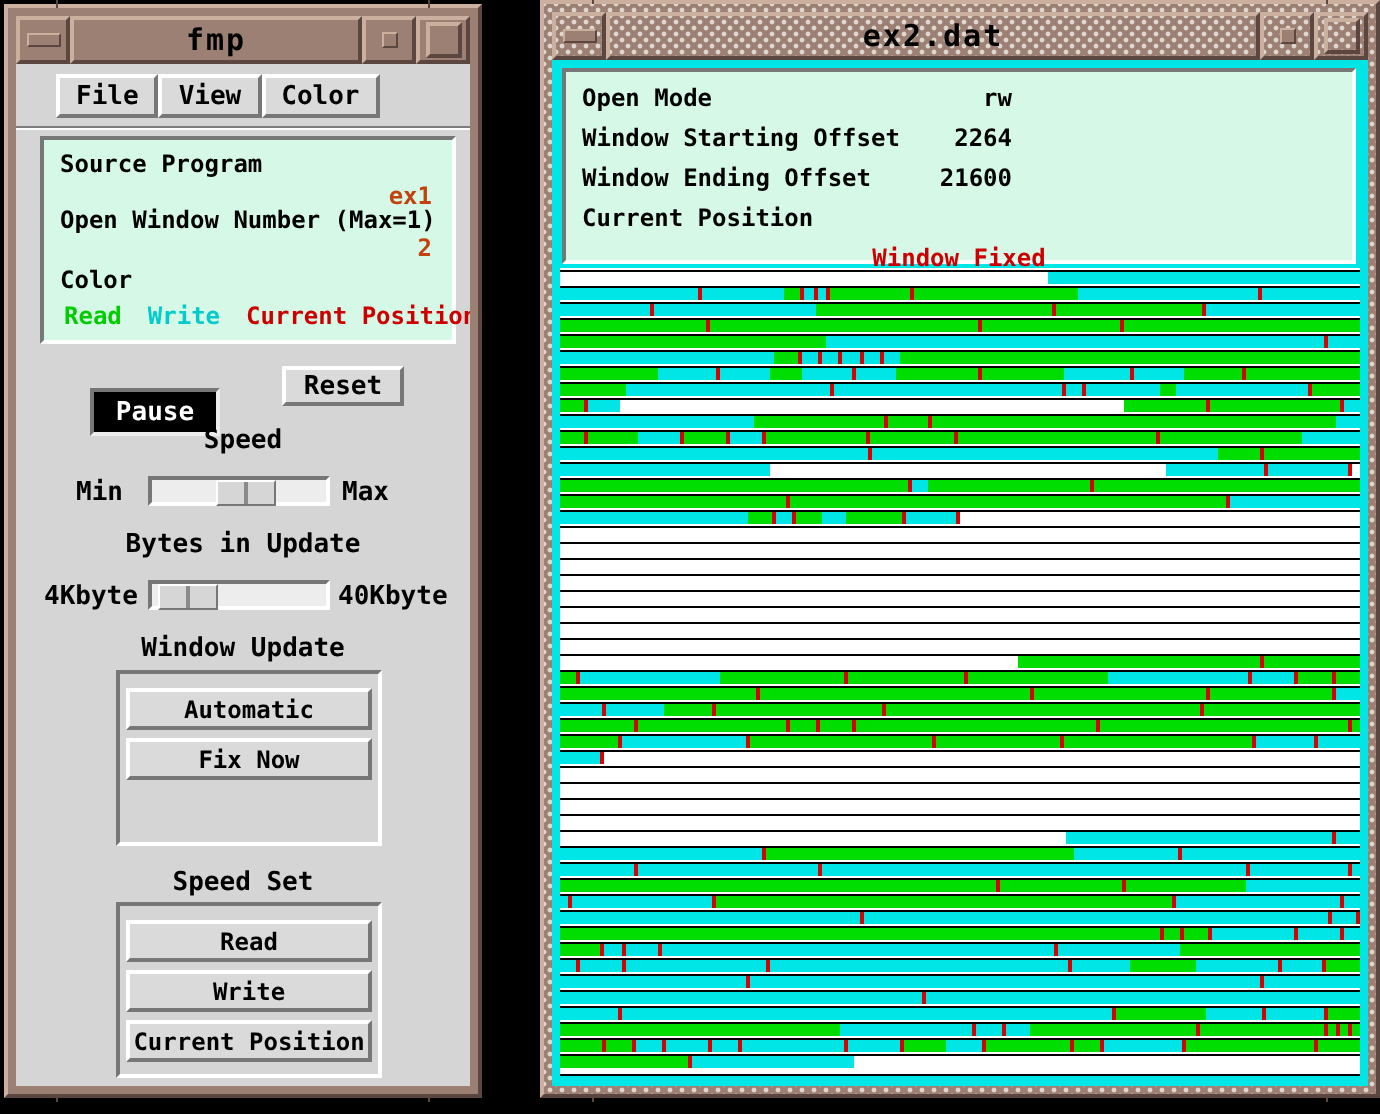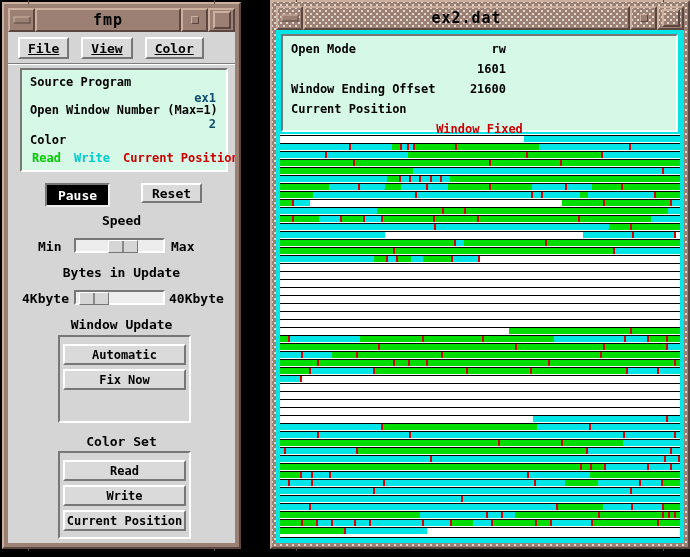--- a/index.html
+++ b/index.html
@@ -23,32 +23,32 @@
   .sqsm{position:absolute;left:50%;top:50%;transform:translate(-50%,-50%);width:6px;height:6px;
         background:#9d8074;border:1px solid;border-color:#cbaf9f #5b473f #5b473f #cbaf9f;}
   .sqlg{position:absolute;left:50%;top:50%;transform:translate(-50%,-50%);width:14px;height:14px;
         border:2px solid;border-color:#cbaf9f #5b473f #5b473f #cbaf9f;}
   .notch{position:absolute;background:#5b473f;}
   .content{flex:1;position:relative;overflow:hidden;}
   #fmp .content{background:#d5d5d5;}
   #ex2 .content{background:#00e6e6;}
   .raised{background:#dadada;border:2px solid;border-color:#fff #777 #777 #fff;box-sizing:border-box;}
   .sunken{border:2px solid;border-color:#777 #fff #fff #777;box-sizing:border-box;}
-  .mbar{position:absolute;left:10px;top:5px;display:flex;gap:12px;text-decoration:underline;}
+  .mbar{position:absolute;left:20px;top:5px;display:flex;gap:0;}
   .mbtn{height:22px;padding:1px 8px;font-size:13px;display:flex;align-items:center;cursor:default;}
   .mensep{position:absolute;left:0;top:31px;width:100%;height:2px;
           border-top:1px solid #7d7d7d;border-bottom:1px solid #fff;box-sizing:border-box;}
   .mint{background:#d6f8e6;}
   .panel{position:absolute;left:12px;top:36px;width:208px;height:104px;font-size:12px;}
   .plabel{position:absolute;color:#000;white-space:nowrap;}
-  .pvalue{position:absolute;right:10px;color:#0c4a6e;}
+  .pvalue{position:absolute;right:10px;color:#c2410c;}
   .legend{position:absolute;left:10px;top:81px;display:flex;gap:13px;white-space:nowrap;}
   .btn{position:absolute;display:flex;align-items:center;justify-content:center;
        font-size:13px;color:#000;cursor:default;}
-  .pressed{background:#000;color:#fff;border:2px solid;border-color:#777 #eee #eee #777;}
+  .pressed{background:#000;color:#fff;border:2px solid;border-color:#777 #eee #eee #777;margin-top:11px;}
   .clabel{position:absolute;left:0;width:100%;text-align:center;font-size:13px;color:#000;}
   .slbl{position:absolute;font-size:13px;color:#000;}
   .trough{position:absolute;width:91px;height:15px;background:#ededed;}
   .thumb{position:absolute;top:0;width:28px;height:11px;border:1px solid;
          border-color:#fff #777 #777 #fff;
          background:linear-gradient(to right,#d6d6d6 46%,#8a8a8a 46%,#8a8a8a 54%,#d6d6d6 54%);}
   .bgroup{position:absolute;left:50px;width:133px;height:88px;padding:3px 3px 0 3px;}
   .btn2{width:123px;height:21px;margin:4px auto 0 auto;display:flex;align-items:center;
         justify-content:center;font-size:12px;color:#000;cursor:default;}
   .irow{position:absolute;left:8px;width:390px;height:18px;font-size:12px;color:#000;}
@@ -117,21 +117,21 @@
         <div class="thumb" id="bytes-thumb" style="left: 3%;"></div>
       </div>
       <div class="slbl" style="left:161px;top:259px;">40Kbyte</div>
 
       <div class="clabel" style="top:285px;">Window Update</div>
       <div class="bgroup sunken" style="top:303px;" id="wu-group">
           <div class="btn2 raised">Automatic</div>
           <div class="btn2 raised">Fix Now</div>
         </div>
 
-      <div class="clabel" style="top:402px;">Color Set</div>
+      <div class="clabel" style="top:402px;">Speed Set</div>
       <div class="bgroup sunken" style="top:419px;" id="cs-group">
           <div class="btn2 raised">Read</div>
           <div class="btn2 raised">Write</div>
           <div class="btn2 raised">Current Position</div>
         </div>
     </div>
   </div>
 </div>
 
 <div id="ex2" class="win" style="left:270px;top:0px;width:420px;height:549px;">
@@ -149,21 +149,21 @@
         <div class="sqsm"></div>
       </div>
       <div class="tpc tbtn stip">
         <div class="sqlg"></div>
       </div>
     </div>
     <div class="content">
       <div class="mint sunken" style="position:absolute;left:5px;top:4px;width:397px;height:98px;">
         <div id="ex2-info-rows">
             <div class="irow" style="top: 6px;"><span>Open Mode</span><div class="ival">rw</div></div>
-            <div class="irow" style="top: 26px;"><div class="ival">1601</div></div>
+            <div class="irow" style="top: 26px;"><span>Window Starting Offset</span><div class="ival">2264</div></div>
             <div class="irow" style="top: 46px;"><span>Window Ending Offset</span><div class="ival">21600</div></div>
             <div class="irow" style="top: 66px;"><span>Current Position</span></div>
           </div>
         <div class="status" id="ex2-status" style="color: rgb(204, 0, 0);">Window Fixed</div>
       </div>
       <div id="viz">
           <div class="vizrow">
             <div style="background: rgb(255, 255, 255); flex: 61 1 0%;"></div>
             <div style="background: rgb(0, 230, 230); flex: 39 1 0%;"></div>
           </div>

